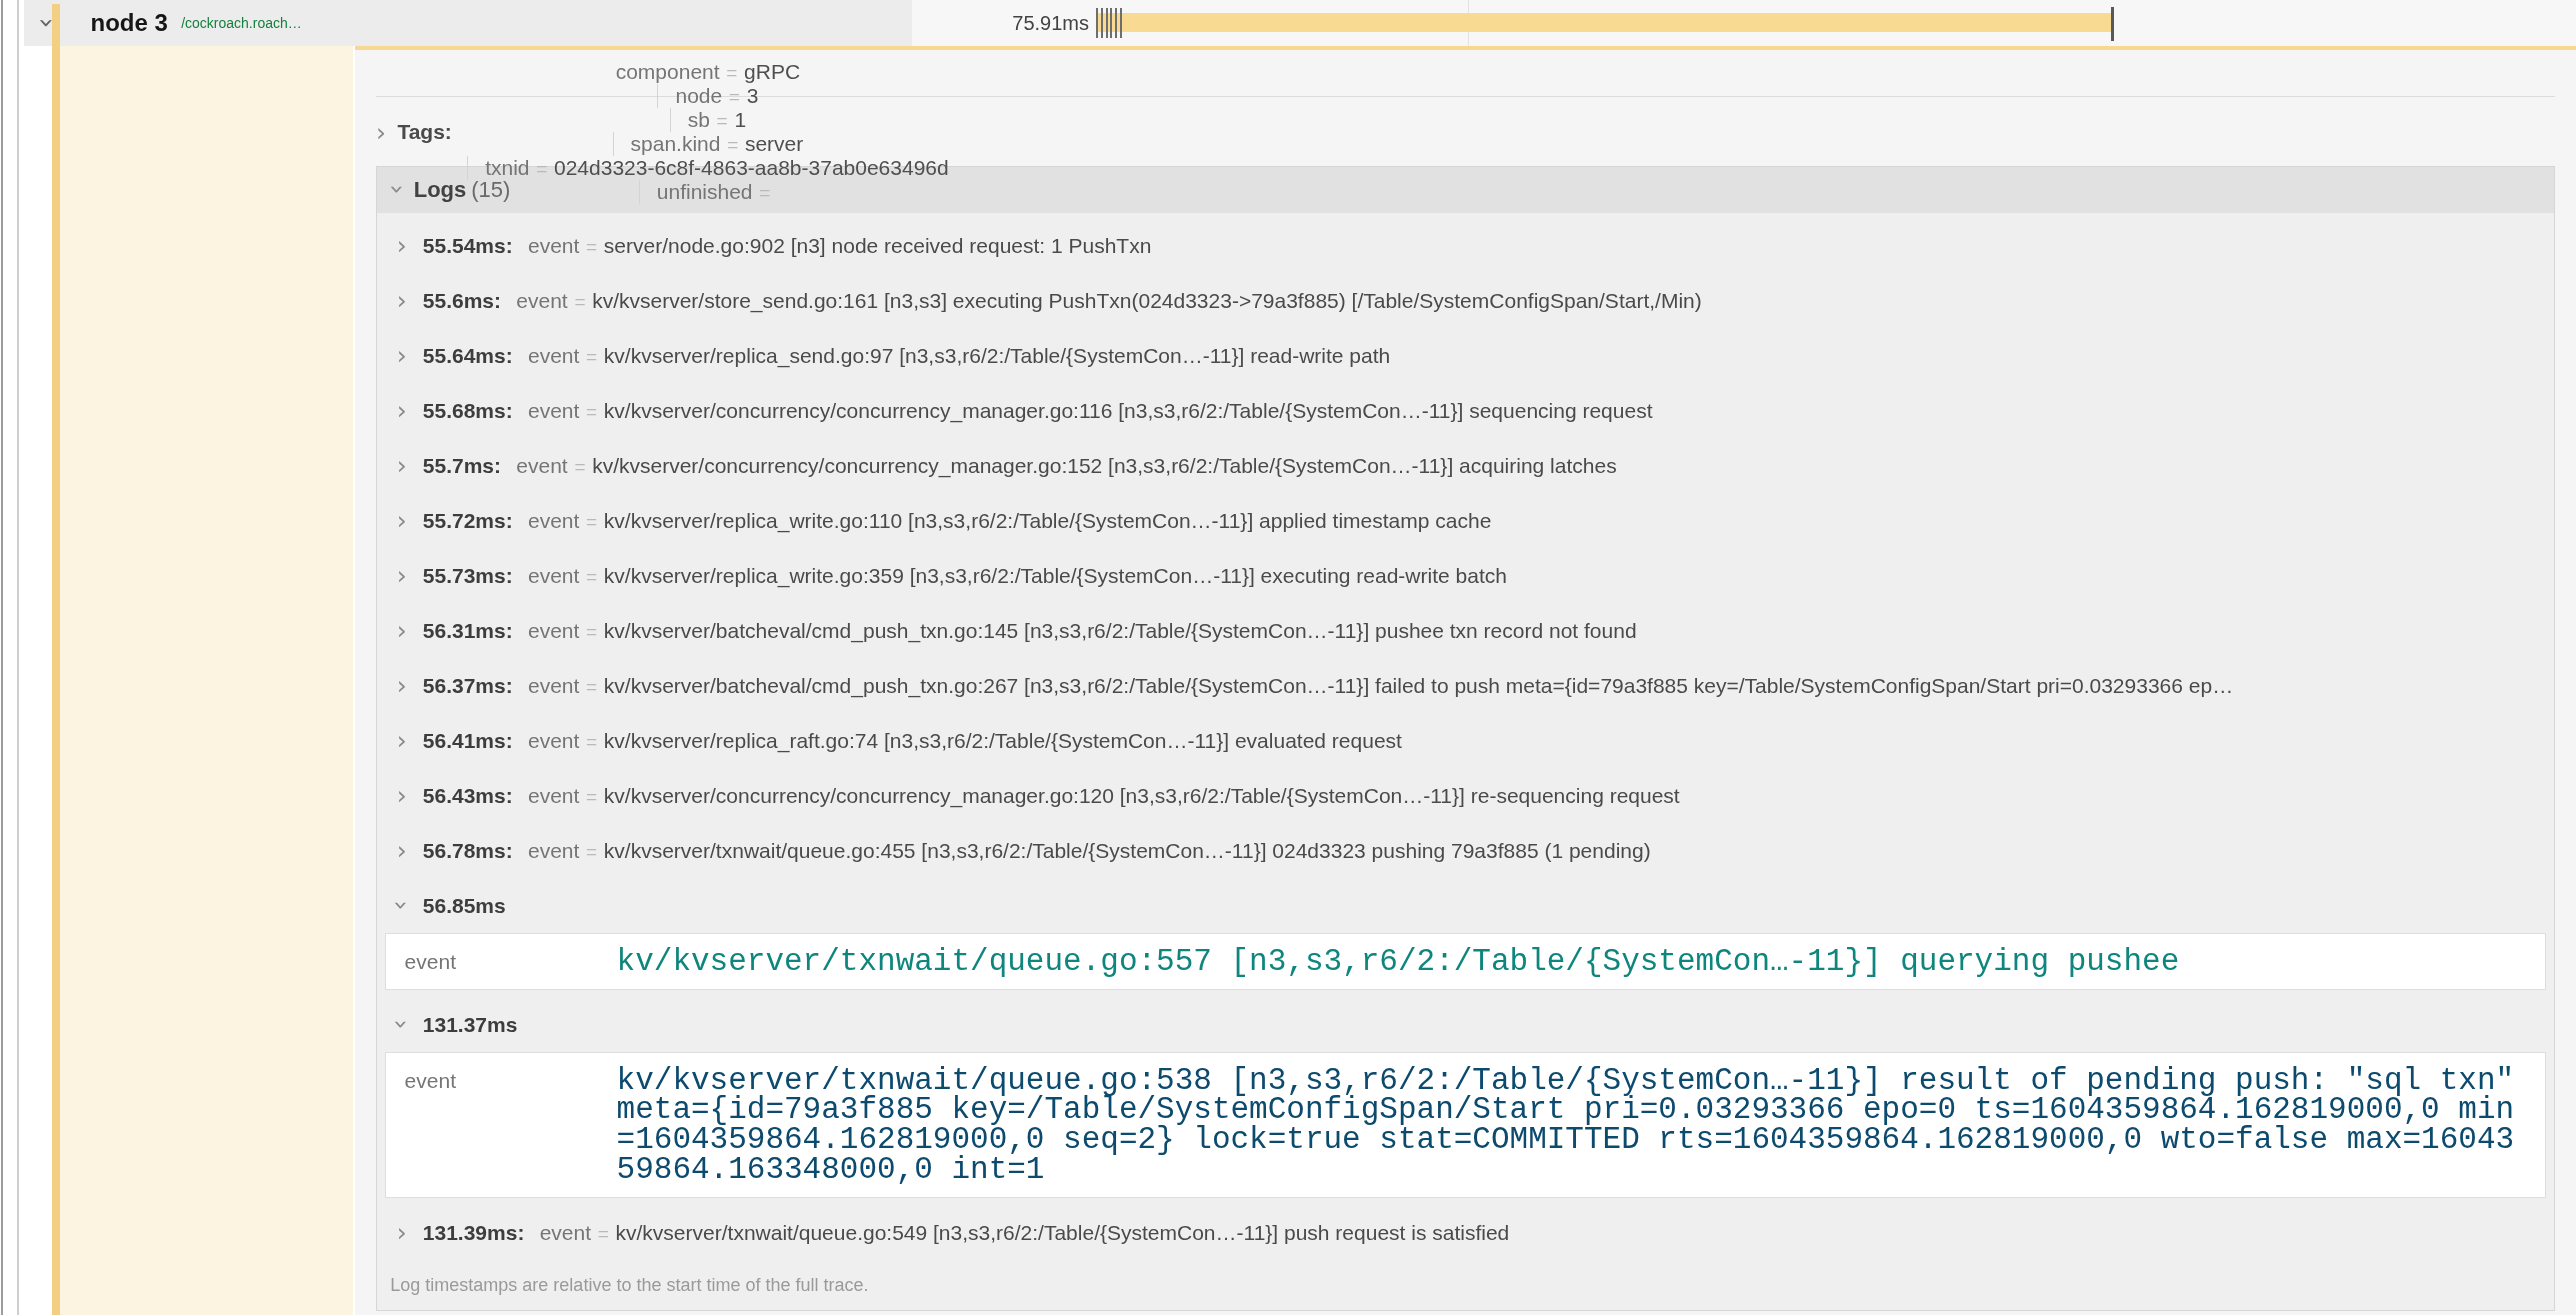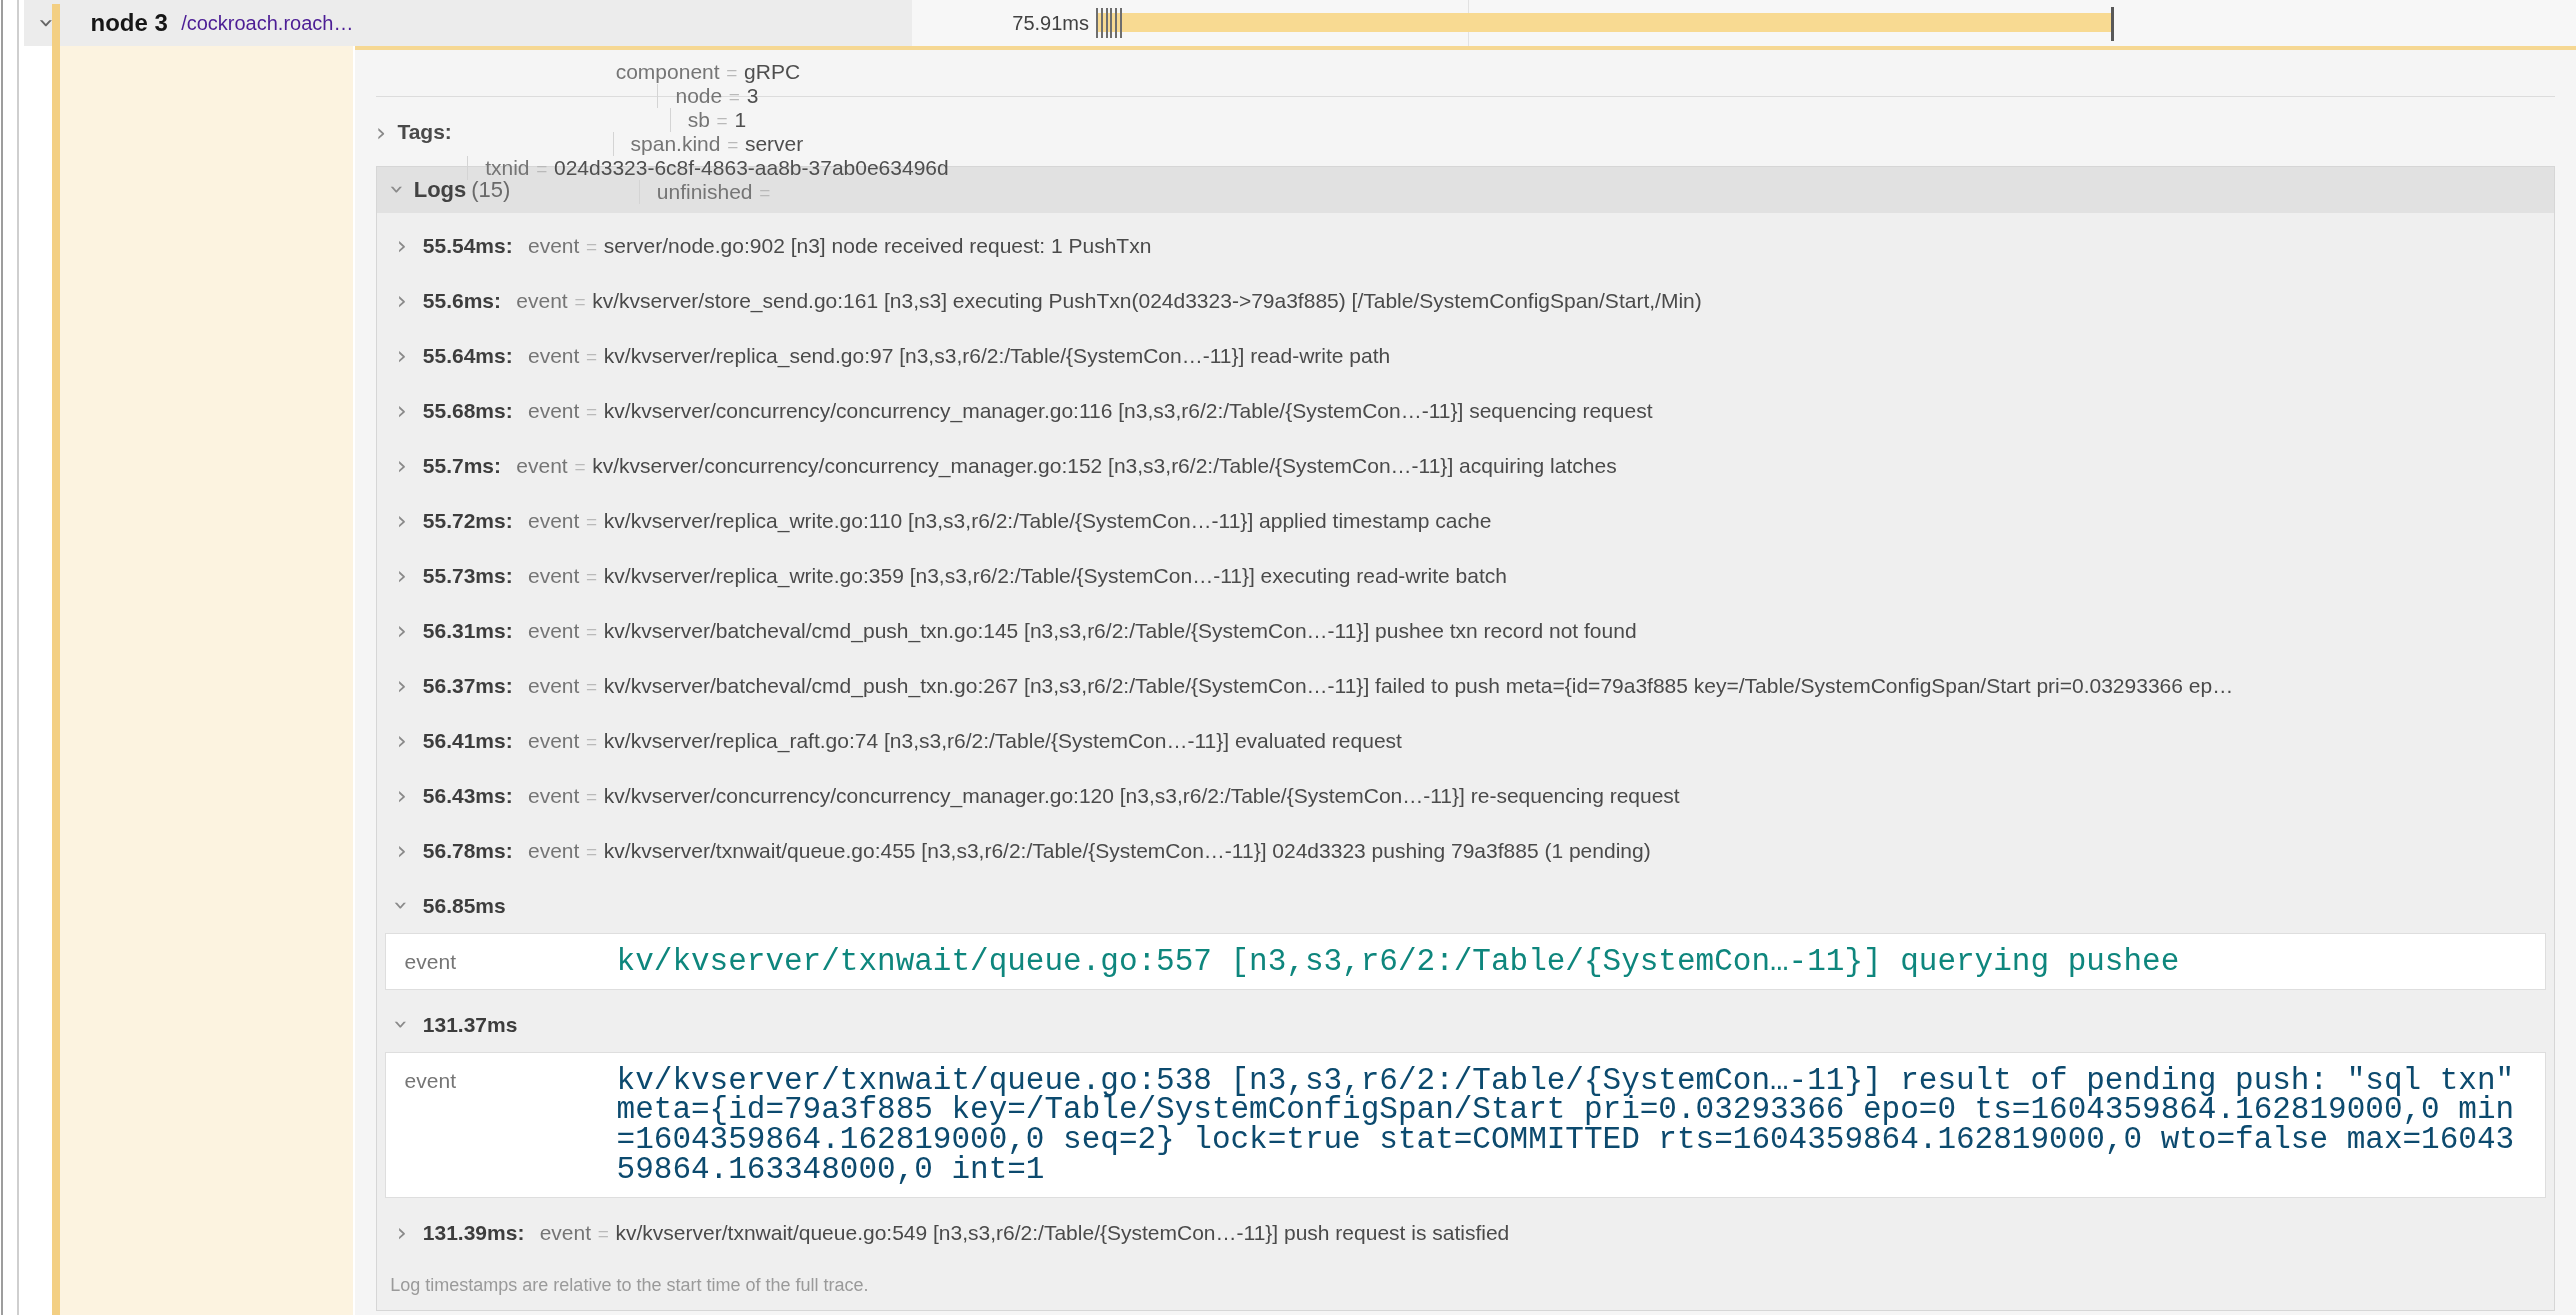--- a/index.html
+++ b/index.html
@@ -13,21 +13,21 @@
   .gutter-line { position:absolute; top:0; bottom:0; left:17px; width:1.9px; background:#cfcfcf; }
 
   
   .span-row { position:absolute; left:0; top:0; width:2576px; height:46px; }
   .name-col {
     position:absolute; left:24px; top:0; width:889px; height:46px;
     background:#ececec; display:flex; align-items:center;
   }
   .row-chevron { margin-left:9.5px; width:25px; text-align:center; }
   .svc-name  { margin-left:32px; font-size:24px; font-weight:600; color:#161616; white-space:nowrap; }
-  .op-name   { margin-left:13.3px; font-size:20px; color:#4c1d95; white-space:nowrap; }
+  .op-name   { margin-left:13.3px; font-size:14px; color:#15803d; white-space:nowrap; }
   .timeline-col { position:absolute; left:912px; top:0; width:1664px; height:46px; background:#f7f7f7; }
   .gridline  { position:absolute; top:0; height:46px; width:1px; background:#e2e2e2; }
   .dur-label { position:absolute; left:0; top:0; width:177px; height:46px; line-height:46px;
                text-align:right; font-size:20px; color:#424242; }
   .span-bar  { position:absolute; left:186px; top:13.3px; width:1015px; height:19px; }
   .tick      { position:absolute; top:7.6px;  width:1.9px; height:30.5px; background:#6e6e6e; }
   .end-tick  { position:absolute; left:1199px; top:6.7px; width:2.9px; height:34px; background:#585858; }
 
   
   .left-stripe { position:absolute; left:52px; top:3.8px;  width:7.6px;  bottom:0; }

